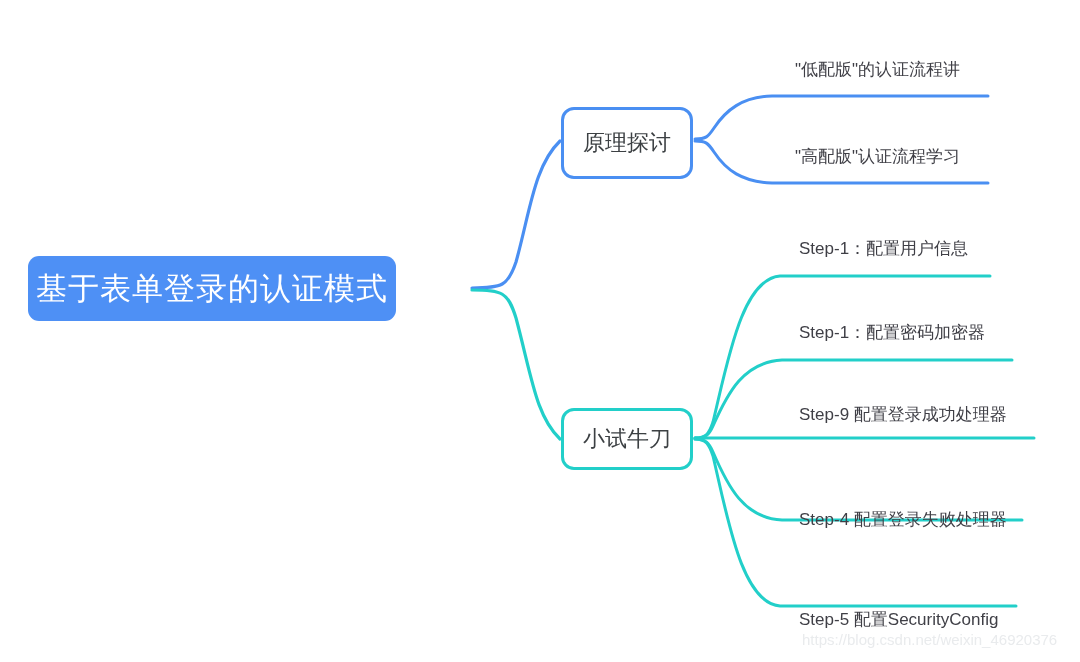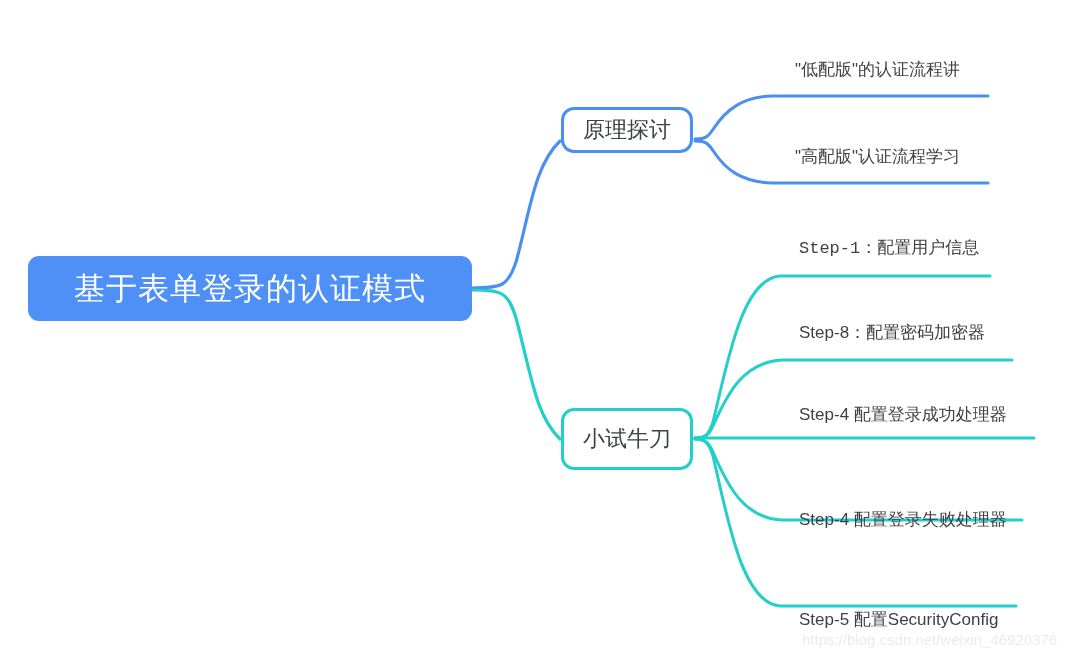--- a/index.html
+++ b/index.html
@@ -29,21 +29,21 @@
     width: 1080px;
     height: 662px;
     pointer-events: none;
   }
 
   
   .root-node {
     position: absolute;
     left: 28px;
     top: 256px;
-    width: 444px;
+    width: 368px;
     height: 65px;
     border-radius: 11px;
     display: flex;
     align-items: center;
     justify-content: center;
     box-sizing: border-box;
   }
   .root-node .label {
     color: #ffffff;
     font-size: 31px;
@@ -66,21 +66,21 @@
     font-size: 22px;
     color: #3c4043;
     line-height: 1;
     white-space: nowrap;
   }
 
   #branch-principle {
     left: 561px;
     top: 107px;
     width: 132px;
-    height: 46px;
+    height: 72px;
     border: 3px solid #4a8ff2;
   }
   #branch-practice {
     left: 561px;
     top: 408px;
     width: 132px;
     height: 62px;
     border: 3px solid #22cfc9;
   }
 
@@ -133,21 +133,21 @@
     <span class="label">原理探讨</span>
   </div>
 
   <div class="branch-node" id="branch-practice">
     <span class="label">小试牛刀</span>
   </div>
 
   <div class="leaf-label" style="left:795px; top:61px;">"低配版"的认证流程讲</div>
   <div class="leaf-label" style="left:795px; top:148px;">"高配版"认证流程学习</div>
 
-  <div class="leaf-label" style="left:799px; top:240px;font-family:Liberation Mono, monospace;">Step-1：配置用户信息</div>
-  <div class="leaf-label" style="left:799px; top:324px;">Step-8：配置密码加密器</div>
-  <div class="leaf-label" style="left:799px; top:406px;">Step-4 配置登录成功处理器</div>
+  <div class="leaf-label" style="left:799px; top:240px;">Step-1：配置用户信息</div>
+  <div class="leaf-label" style="left:799px; top:324px;">Step-1：配置密码加密器</div>
+  <div class="leaf-label" style="left:799px; top:406px;">Step-9 配置登录成功处理器</div>
   <div class="leaf-label" style="left:799px; top:490px;margin-top:21px;">Step-4 配置登录失败处理器</div>
   <div class="leaf-label" style="left:799px; top:577px;margin-top:34px;">Step-5 配置SecurityConfig</div>
 
   <div class="watermark">https://blog.csdn.net/weixin_46920376</div>
 
 </div>
 
 </body></html>

